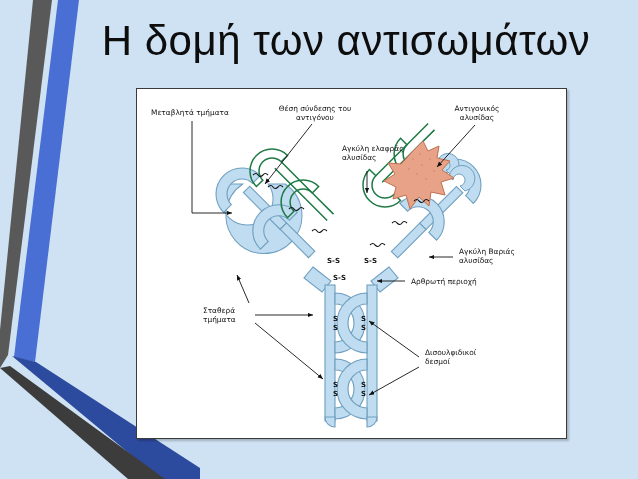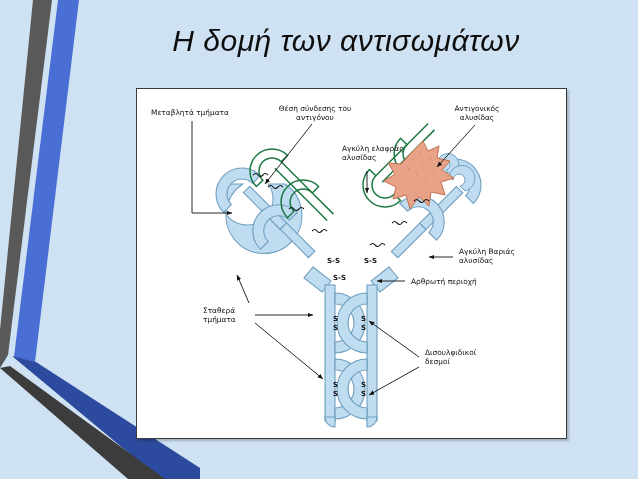--- a/index.html
+++ b/index.html
@@ -13,25 +13,24 @@
 
   
   #deco{position:absolute;left:0;top:0;width:200px;height:479px;}
 
   
   #title{
     position:absolute;
     left:136px;top:13px;width:420px;height:56px;
     display:flex;align-items:center;justify-content:center;
     color:#0d0d0d;
-    font-size:30px;
+    font-size:42px;
     font-weight:400;
     letter-spacing:0.5px;
     white-space:nowrap;
-    font-style:italic;
   }
 
   
   #figure-frame{
     position:absolute;
     left:136px;top:88px;
     width:429px;height:349px;
     background:#ffffff;
     border:1px solid #3a3a3a;
     box-shadow:2px 2px 2px rgba(0,0,0,0.22);

